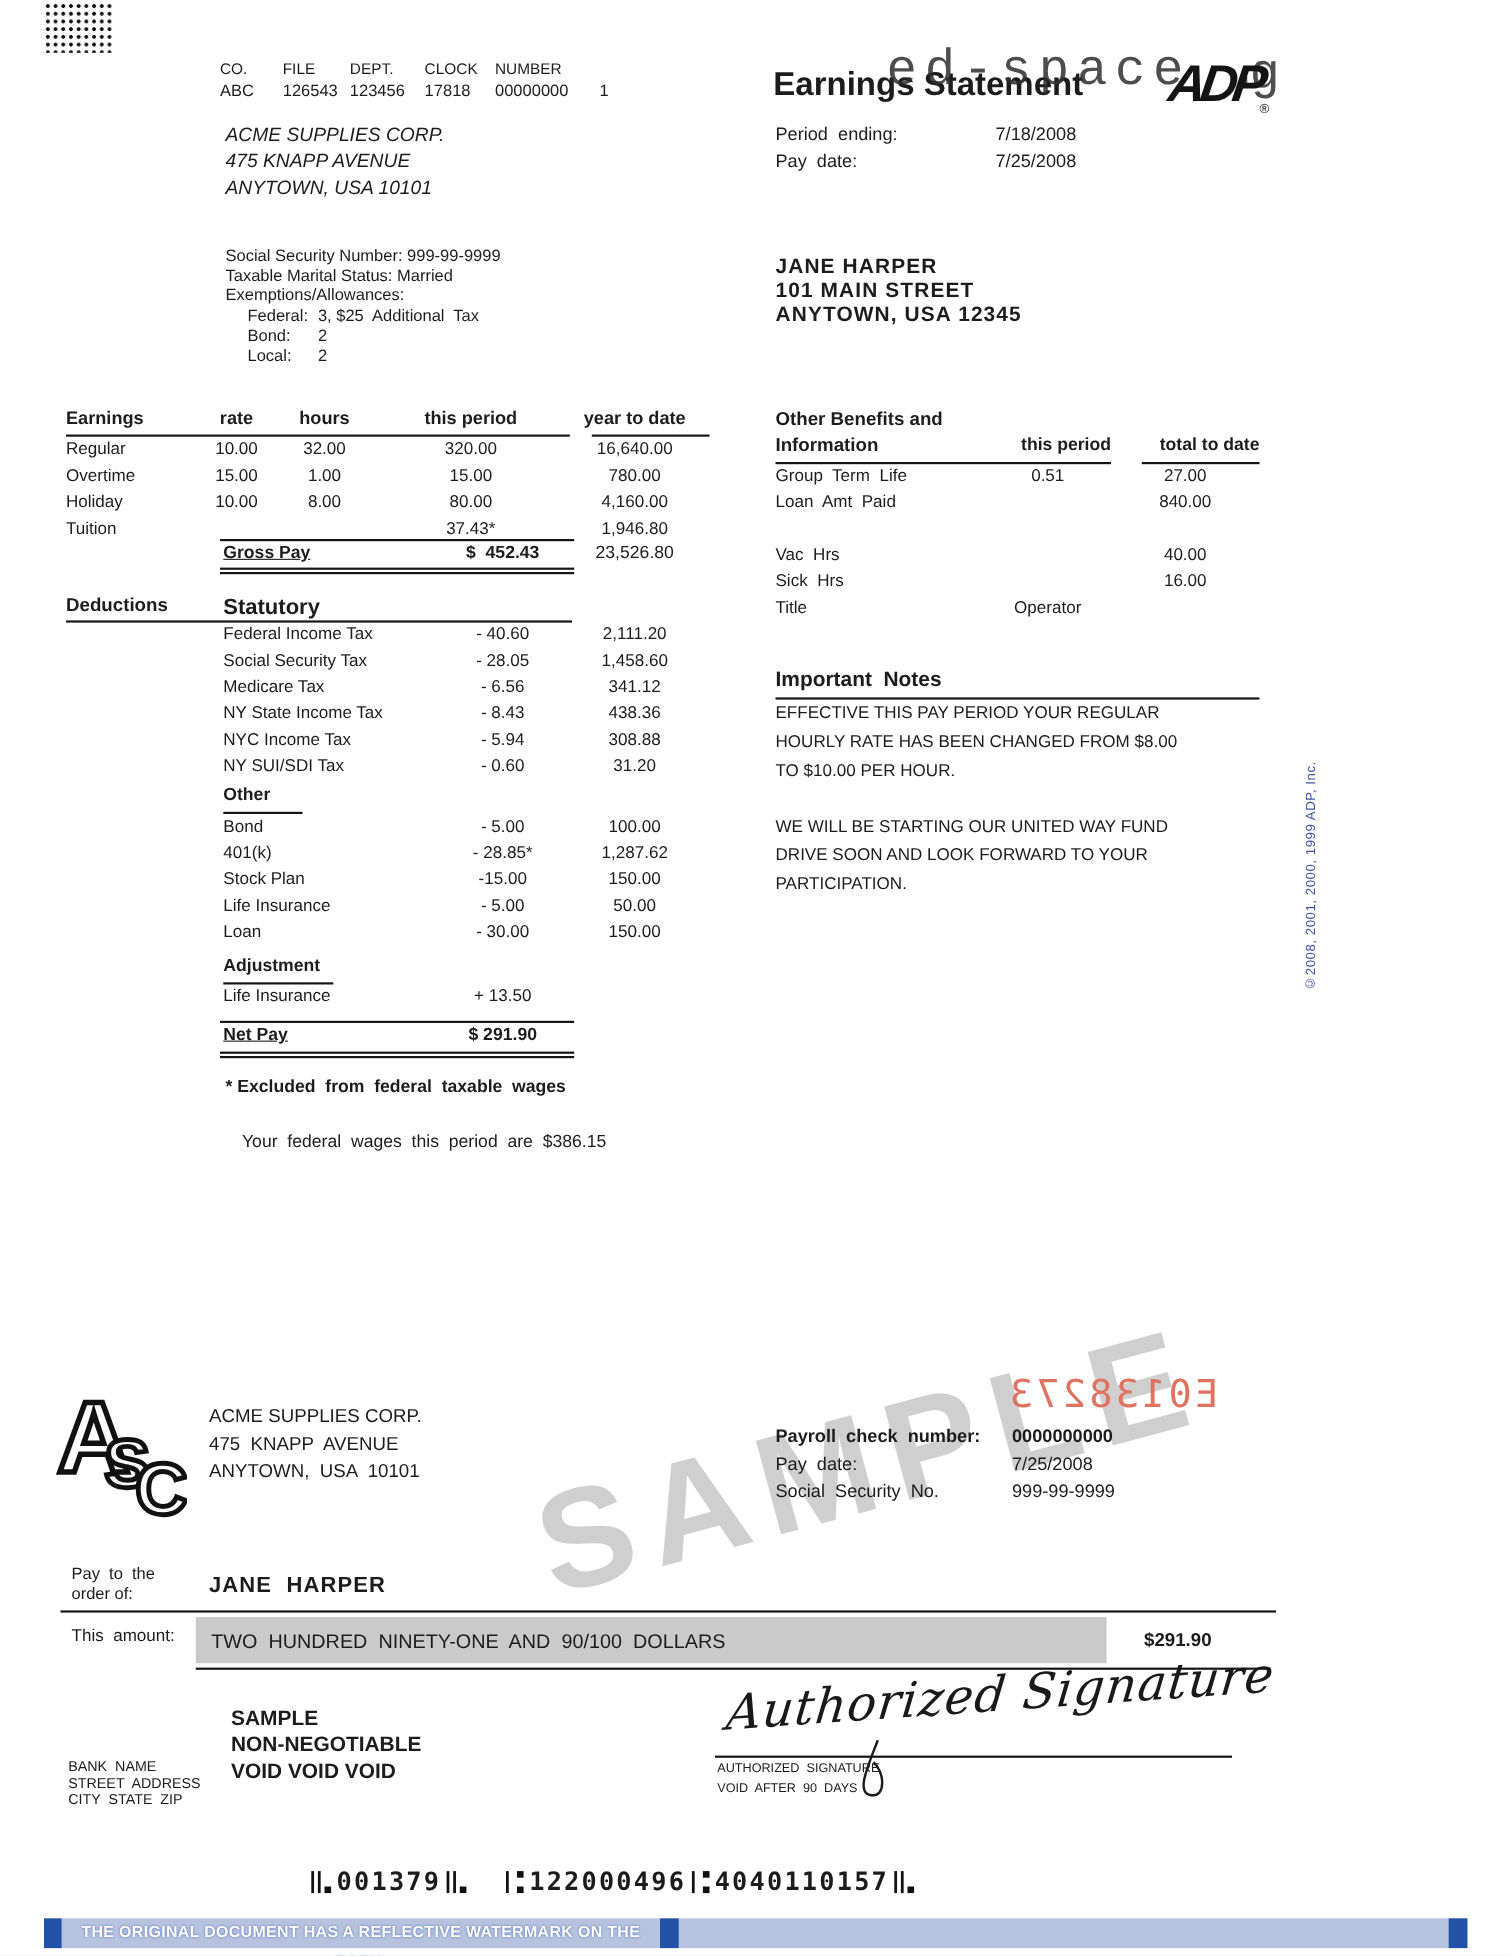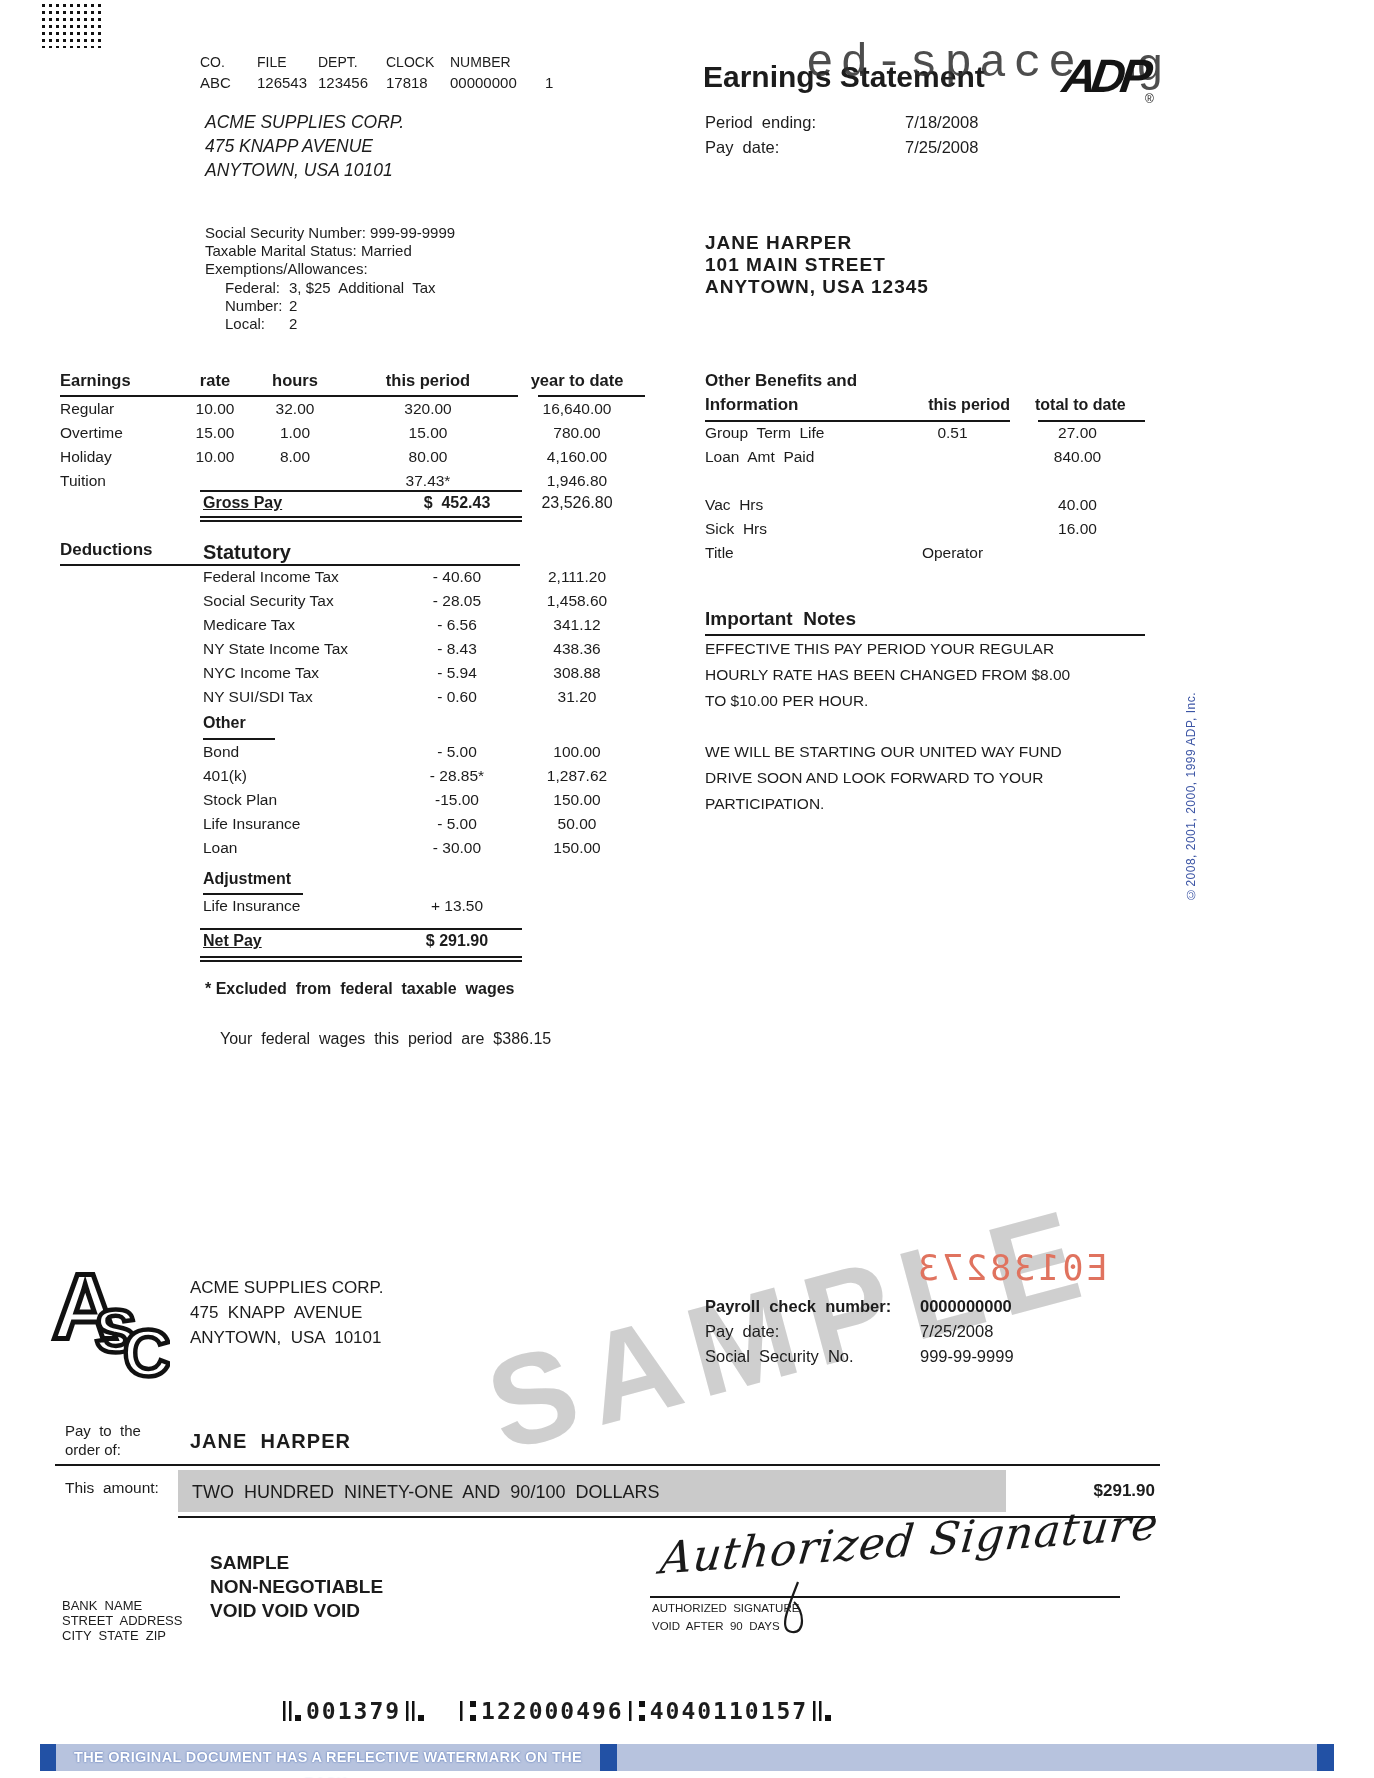--- a/index.html
+++ b/index.html
@@ -91,21 +91,21 @@
   <div class="abs" style="left:705px;top:113px;font-size:16.5px">Period  ending:</div>
   <div class="abs" style="left:905px;top:113px;font-size:16.5px">7/18/2008</div>
   <div class="abs" style="left:705px;top:138px;font-size:16.5px">Pay  date:</div>
   <div class="abs" style="left:905px;top:138px;font-size:16.5px">7/25/2008</div>
 
   <div class="abs" style="left:205px;top:224px;font-size:15px">Social Security Number: 999-99-9999</div>
   <div class="abs" style="left:205px;top:242px;font-size:15px">Taxable Marital Status: Married</div>
   <div class="abs" style="left:205px;top:260px;font-size:15px">Exemptions/Allowances:</div>
   <div class="abs" style="left:225px;top:279px;font-size:15px">Federal:</div>
   <div class="abs" style="left:289px;top:279px;font-size:15px">3, $25  Additional  Tax</div>
-  <div class="abs" style="left:225px;top:297px;font-size:15px">Number:</div>
+  <div class="abs" style="left:225px;top:297px;font-size:15px">Bond:</div>
   <div class="abs" style="left:289px;top:297px;font-size:15px">2</div>
   <div class="abs" style="left:225px;top:315px;font-size:15px">Local:</div>
   <div class="abs" style="left:289px;top:315px;font-size:15px">2</div>
 
   <div class="abs b" style="left:705px;top:232px;font-size:19px;letter-spacing:1px">JANE HARPER</div>
   <div class="abs b" style="left:705px;top:254px;font-size:19px;letter-spacing:1px">101 MAIN STREET</div>
   <div class="abs b" style="left:705px;top:276px;font-size:19px;letter-spacing:1px">ANYTOWN, USA 12345</div>
 
   <div class="erow b" style="top:371px;font-size:16.5px">
     <span>Earnings</span>
@@ -235,21 +235,21 @@
   </div>
   <div class="hl1" style="left:200px;top:956px;width:322px"></div>
   <div class="hl1" style="left:200px;top:960px;width:322px"></div>
 
   <div class="abs b" style="left:205px;top:980px;font-size:16px">* Excluded  from  federal  taxable  wages</div>
   <div class="abs" style="left:220px;top:1030px;font-size:16px">Your  federal  wages  this  period  are  $386.15</div>
 
   <div class="abs b" style="left:705px;top:371px;font-size:17px">Other Benefits and</div>
   <div class="abs b" style="left:705px;top:395px;font-size:17px">Information</div>
   <div class="abs b" style="left:900px;top:396px;width:110px;text-align:right;font-size:16px">this period</div>
-  <div class="abs b" style="left:1035px;top:396px;width:110px;text-align:left;font-size:16px">total to date</div>
+  <div class="abs b" style="left:1035px;top:396px;width:110px;text-align:right;font-size:16px">total to date</div>
   <div class="hl" style="left:705px;top:420px;width:305px"></div>
   <div class="hl" style="left:1038px;top:420px;width:107px"></div>
 
   <div class="brow" style="top:424px">
     <span>Group  Term  Life</span>
     <span class="cr">0.51</span>
     <span class="cr">27.00</span>
   </div>
   <div class="brow" style="top:448px">
     <span>Loan  Amt  Paid</span>
@@ -305,21 +305,21 @@
   <div class="abs z2" style="left:920px;top:1347px;font-size:16.5px">999-99-9999</div>
 
   <div class="abs z2" style="left:65px;top:1422px;font-size:15px">Pay  to  the</div>
   <div class="abs z2" style="left:65px;top:1441px;font-size:15px">order of:</div>
   <div class="abs b z2" style="left:190px;top:1430px;font-size:20px;letter-spacing:1px">JANE  HARPER</div>
   <div class="hl1 z2" style="left:55px;top:1464px;width:1105px"></div>
 
   <div class="abs z2" style="left:65px;top:1479px;font-size:15.5px">This  amount:</div>
   <div class="graybar"></div>
   <div class="abs" style="left:192px;top:1482px;font-size:18px;z-index:3">TWO  HUNDRED  NINETY-ONE  AND  90/100  DOLLARS</div>
-  <div class="abs b" style="left:1040px;top:1481px;width:115px;text-align:right;font-size:17px;z-index:3">$291.90</div>
+  <div class="abs b" style="left:1040px;top:1481px;width:115px;text-align:left;font-size:17px;z-index:3">$291.90</div>
   <div class="hl" style="left:178px;top:1516px;width:977px;z-index:3"></div>
 
   <div class="abs b z2" style="left:210px;top:1552px;font-size:19px">SAMPLE</div>
   <div class="abs b z2" style="left:210px;top:1576px;font-size:19px">NON-NEGOTIABLE</div>
   <div class="abs b z2" style="left:210px;top:1600px;font-size:19px">VOID VOID VOID</div>
 
   <div class="abs z2" style="left:62px;top:1598px;font-size:13px">BANK  NAME</div>
   <div class="abs z2" style="left:62px;top:1613px;font-size:13px">STREET  ADDRESS</div>
   <div class="abs z2" style="left:62px;top:1628px;font-size:13px">CITY  STATE  ZIP</div>
 

